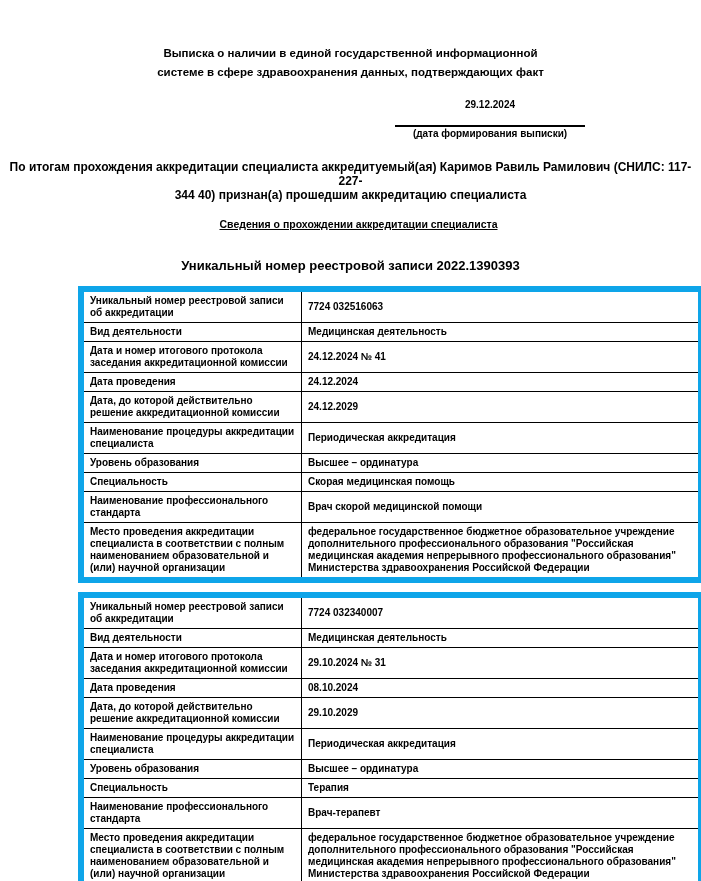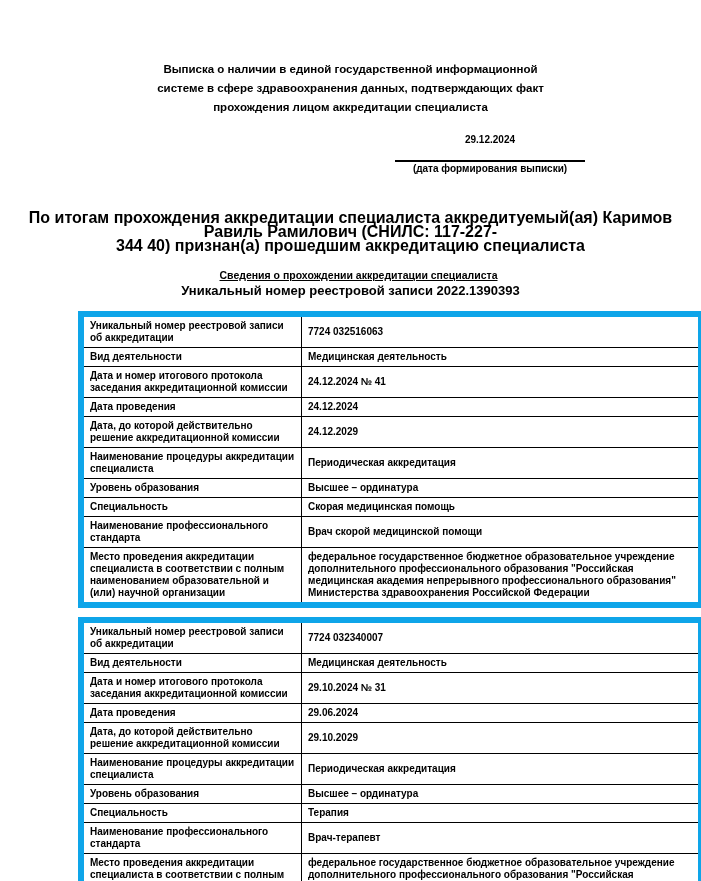--- a/index.html
+++ b/index.html
@@ -8,53 +8,53 @@
     height: 881px;
     background: #ffffff;
     color: #000000;
     font-family: "Liberation Sans", sans-serif;
     font-weight: bold;
     overflow: hidden;
     position: relative;
     box-sizing: border-box;
   }
   .title {
-    padding-top: 60px;
+    padding-top: 44px;
     text-align: center;
     font-size: 11.5px;
     line-height: 19px;
   }
   .date-block {
     width: 190px;
     margin: 17px 116px 0 auto;
     text-align: center;
     font-size: 10px;
     line-height: 12px;
   }
   .date-value {
     display: block;
     border-bottom: 2px solid #000;
     padding-bottom: 14px;
   }
   .date-caption { display: block; padding-top: 1px; }
   .intro {
-    margin-top: 36px;
+    margin-top: 20px;
     text-align: center;
-    font-size: 16px;
+    font-size: 12px;
     line-height: 14px;
   }
   .section-heading {
     margin-top: 16px;
     text-align: center;
     font-size: 10.5px;
     text-decoration: underline;
     padding-left: 16px;
   }
   .registry-heading {
-    margin-top: 2px;
+    margin-top: 28px;
     text-align: center;
     font-size: 13px;
   }
   table.acc {
     border-collapse: collapse;
     width: 626px;
     margin-left: 78px;
     border: 6px solid #0ea5e9;
     font-size: 10px;
     table-layout: fixed;
@@ -72,21 +72,20 @@
   td.value { width: auto; margin-left: 36px; }
 </style>
 </head>
 <body>
 
 <div class="page">
 
   <div class="title">
     <div>Выписка о наличии в единой государственной информационной</div>
     <div>системе в сфере здравоохранения данных, подтверждающих факт</div>
-    <div>прохождения лицом аккредитации специалиста</div>
   </div>
 
   <div class="date-block">
     <span class="date-value">29.12.2024</span>
     <span class="date-caption">(дата формирования выписки)</span>
   </div>
 
   <div class="intro">
     <div>По итогам прохождения аккредитации специалиста аккредитуемый(ая) Каримов Равиль Рамилович (СНИЛС: 117-227-</div>
     <div>344 40) признан(а) прошедшим аккредитацию специалиста</div>
@@ -150,21 +149,21 @@
       <tr>
         <td class="label">Вид деятельности</td>
         <td class="value">Медицинская деятельность</td>
       </tr>
       <tr>
         <td class="label">Дата и номер итогового протокола заседания аккредитационной комиссии</td>
         <td class="value">29.10.2024 № 31</td>
       </tr>
       <tr>
         <td class="label">Дата проведения</td>
-        <td class="value">29.06.2024</td>
+        <td class="value">08.10.2024</td>
       </tr>
       <tr>
         <td class="label">Дата, до которой действительно решение аккредитационной комиссии</td>
         <td class="value">29.10.2029</td>
       </tr>
       <tr>
         <td class="label">Наименование процедуры аккредитации специалиста</td>
         <td class="value">Периодическая аккредитация</td>
       </tr>
       <tr>

